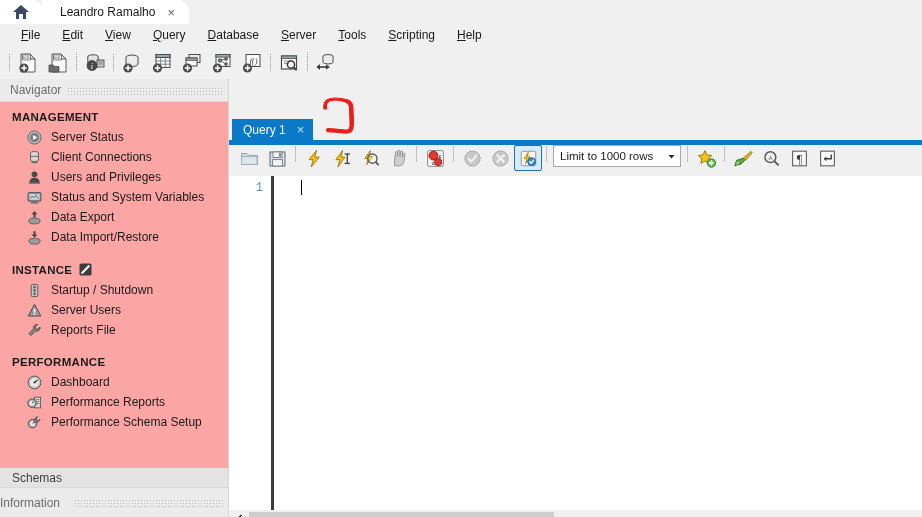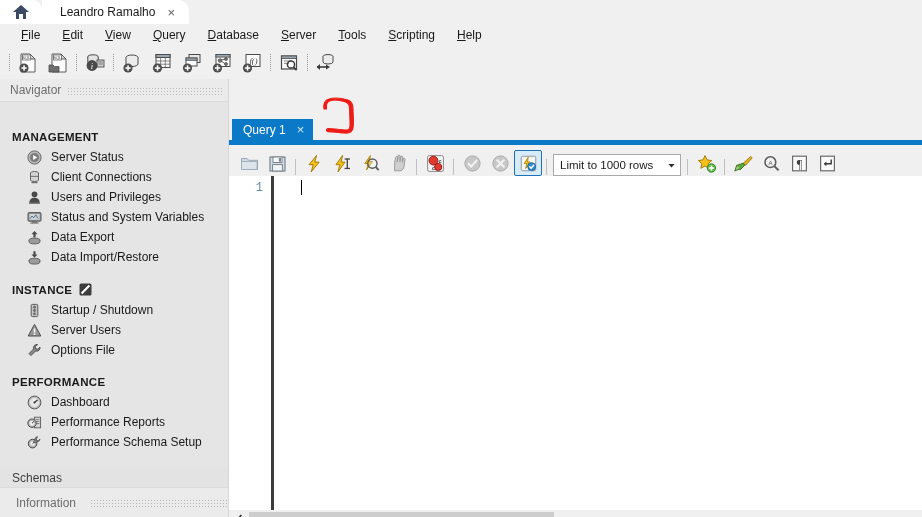--- a/index.html
+++ b/index.html
@@ -52,48 +52,48 @@
   
   .sidebar{position:absolute;left:0;top:79px;width:228px;height:438px;background:#ffffff;}
   .nav-header{
     height:22px;background:#ebebeb;display:flex;align-items:center;padding-left:10px;gap:6px;
     border-bottom:1px solid #dcdcdc;
   }
   .nav-header .lbl{font-size:12px;color:#6d6d6d;}
   .nav-header .grip{flex:1;height:9px;margin-right:6px;
     background-image:radial-gradient(#b6b6b6 0.6px,transparent 0.7px);
     background-size:3px 3px;background-position:0 1px;opacity:.95;}
-  .nav-body{background:#e5e5e5;height:373px;padding-top:24px;overflow:hidden;}
+  .nav-body{background:#fca5a5;height:373px;padding-top:4px;overflow:hidden;}
   .sec{font-size:11.5px;font-weight:bold;color:#1a1a1a;letter-spacing:.3px;
        padding:5px 0 4px 12px;display:flex;align-items:center;gap:7px;}
   .sec .badge{display:inline-flex;}
   .item{height:20px;display:flex;align-items:center;gap:9px;padding-left:26px;cursor:pointer;}
   .item .ic{width:16px;height:16px;display:flex;align-items:center;justify-content:center;flex:0 0 16px;}
   .item .lb{font-size:12px;color:#1a1a1a;white-space:nowrap;}
   .spacer{height:11px;}
 
   .sb-tabs{position:absolute;left:0;bottom:29px;width:228px;height:20px;background:#e3e3e3;display:flex;}
   .sb-tab{height:20px;padding:0 12px;display:flex;align-items:center;font-size:12px;
           color:#3f3f3f;background:#e3e3e3;cursor:pointer;}
   .sb-tab.active{background:#ffffff;color:#1668b8;}
   .info-bar{position:absolute;left:0;bottom:0;width:228px;height:29px;background:#ebebeb;
-            display:flex;align-items:center;padding-left:16px;gap:14px;border-top:1px solid #dcdcdc;}
+            display:flex;align-items:center;padding-left:0;gap:14px;border-top:1px solid #dcdcdc;}
   .info-bar .lbl{font-size:12px;color:#6d6d6d;}
   .info-bar .grip{flex:1;height:9px;margin-right:4px;
     background-image:radial-gradient(#b6b6b6 0.6px,transparent 0.7px);
     background-size:3px 3px;background-position:0 1px;}
 
   
   .editor-pane{position:absolute;left:229px;top:79px;width:693px;height:438px;background:#f0f0f0;margin-top:40px;}
   .qtabs{height:21px;background:#f0f0f0;display:flex;align-items:flex-end;padding-left:3px;}
   .qtab{height:21px;background:#0a7ac8;color:#ffffff;display:flex;align-items:center;
         gap:11px;padding:0 9px 0 11px;font-size:12px;cursor:pointer;}
   .qtab .x{color:#cfe6f7;font-size:13px;line-height:1;}
   .blue-strip{height:5px;background:#0a7ac8;}
-  .qtoolbar{height:31px;background:#f0f0f0;display:flex;align-items:flex-end;padding-left:6px;
+  .qtoolbar{height:31px;background:#f0f0f0;display:flex;align-items:flex-start;padding-left:6px;
             border-bottom:1px solid #e2e2e2;}
   .qt{width:28px;height:26px;display:flex;align-items:center;justify-content:center;cursor:pointer;}
   .qt.sel{background:#d7ecfb;border:1px solid #2070b8;box-sizing:border-box;border-radius:2px;}
   .qsep{width:9px;height:18px;display:flex;align-items:center;justify-content:center;}
   .qsep i{width:1px;height:16px;background:#c0c0c0;display:block;}
   .limitbox{width:118px;height:20px;background:#ffffff;border:1px solid #a9a9a9;
             display:flex;align-items:center;padding:0 2px 0 6px;margin:0 2px;}
   .limitbox .lt{flex:1;font-size:11.5px;color:#1a1a1a;white-space:nowrap;}
   .limitbox .cv{width:14px;display:flex;align-items:center;justify-content:center;}
 
@@ -406,21 +406,21 @@
         </span>
         <span class="lb">Server Users</span>
       </div>
 
       <div class="item">
         <span class="ic">
           <svg width="15" height="15" viewBox="0 0 15 15">
             <path d="M10.6 1.6 a3.4 3.4 0 0 0 -4 4.4 l-4.6 4.6 l2 2 l4.6-4.6 a3.4 3.4 0 0 0 4.4-4 l-2.1 2.1 l-2.3-0.3 l-0.3-2.3 z" fill="#8a8a8a" stroke="#4a4a4a" stroke-width=".9"></path>
           </svg>
         </span>
-        <span class="lb">Options File</span>
+        <span class="lb">Reports File</span>
       </div>
 
       <div class="spacer"></div>
 
       <div class="sec">
         <span>PERFORMANCE</span>
       </div>
 
       <div class="item">
         <span class="ic">

